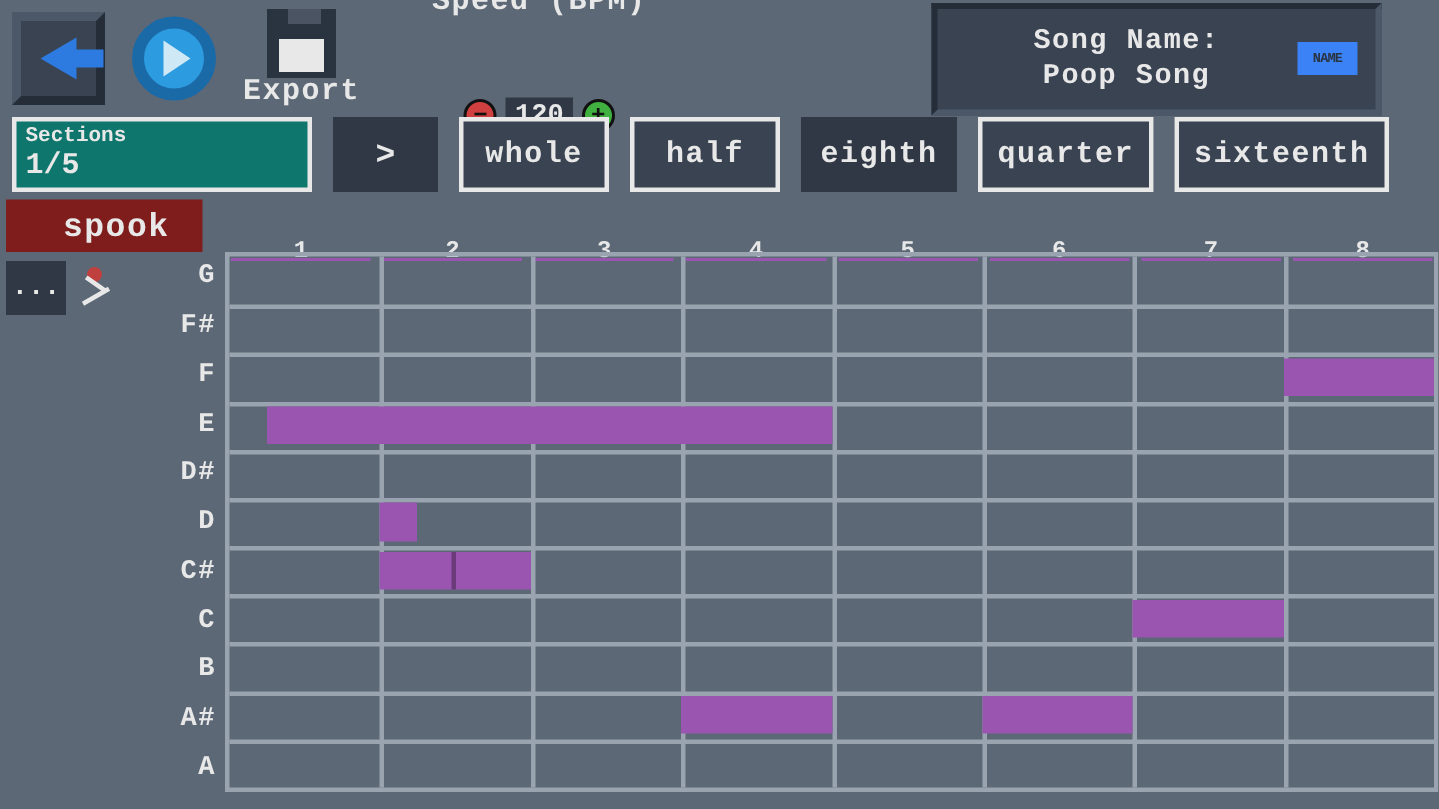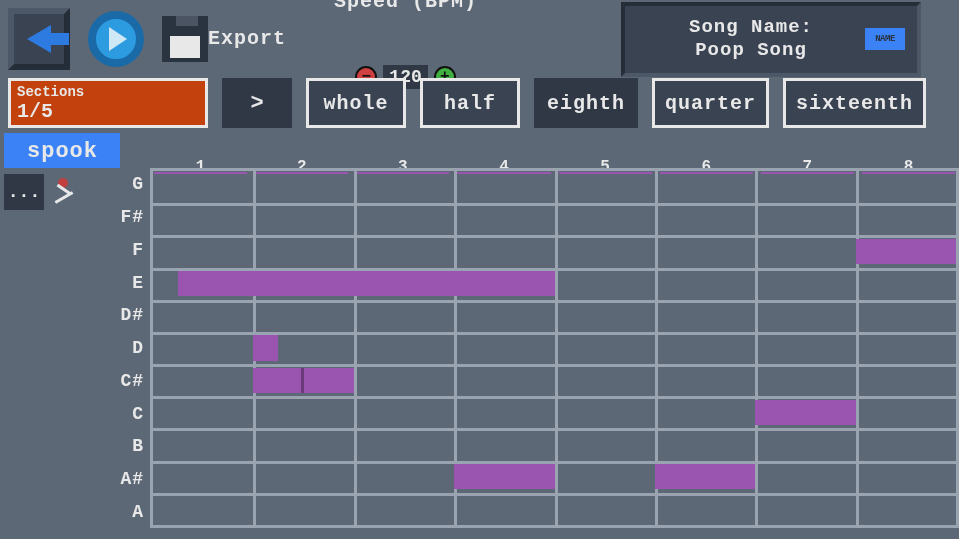--- a/index.html
+++ b/index.html
@@ -55,21 +55,21 @@
   cursor: pointer;
 }
 .play-tri {
   width: 0; height: 0;
   border-top: 12px solid transparent;
   border-bottom: 12px solid transparent;
   border-left: 18px solid #cfe8f5;
   margin-left: 4px;
 }
 
-.export-group { display: flex; flex-direction: row; align-items: center; }
+.export-group { display: flex; flex-direction: column; align-items: center; }
 .floppy {
   width: 46px; height: 46px;
   background: #2a3340;
   position: relative;
   cursor: pointer;
 }
 .floppy::before {
   content: "";
   position: absolute;
   left: 8px; bottom: 4px;
@@ -129,23 +129,23 @@
 .bar2 {
   display: flex;
   align-items: stretch;
   height: 50px;
   padding: 0 8px;
   gap: 14px;
 }
 .sections-box {
   width: 200px;
   border: 3px solid #e8e8e8;
-  background: #c2410c;
+  background: #0f766e;
   padding: 2px 6px;
-  display: flex; flex-direction: column; justify-content: center;
+  display: flex; flex-direction: column; justify-content: flex-start;
   font-size: 16px;
 }
 .sections-box .lab { font-size: 14px; }
 .sections-box .val { font-size: 20px; }
 
 .arrow-btn {
   width: 70px;
   background: #2f3844;
   display: flex; align-items: center; justify-content: center;
   font-size: 22px; cursor: pointer;
@@ -163,22 +163,22 @@
 .dur-btn.active { border-color: transparent; background: #2f3844; }
 
 
 .tabrow {
   display: flex;
   align-items: flex-end;
   height: 40px;
   position: relative;
 }
 .track-tab {
-  background: #3b82f6;
-  padding: 6px 22px 4px 23px;
+  background: #7f1d1d;
+  padding: 6px 22px 4px 38px;
   font-size: 22px;
   margin-left: 4px;
   cursor: pointer;
   letter-spacing: 1px;
 }
 .beat-numbers {
   position: absolute;
   left: 150px; right: 0; bottom: -2px;
   height: 12px;
   display: flex;

